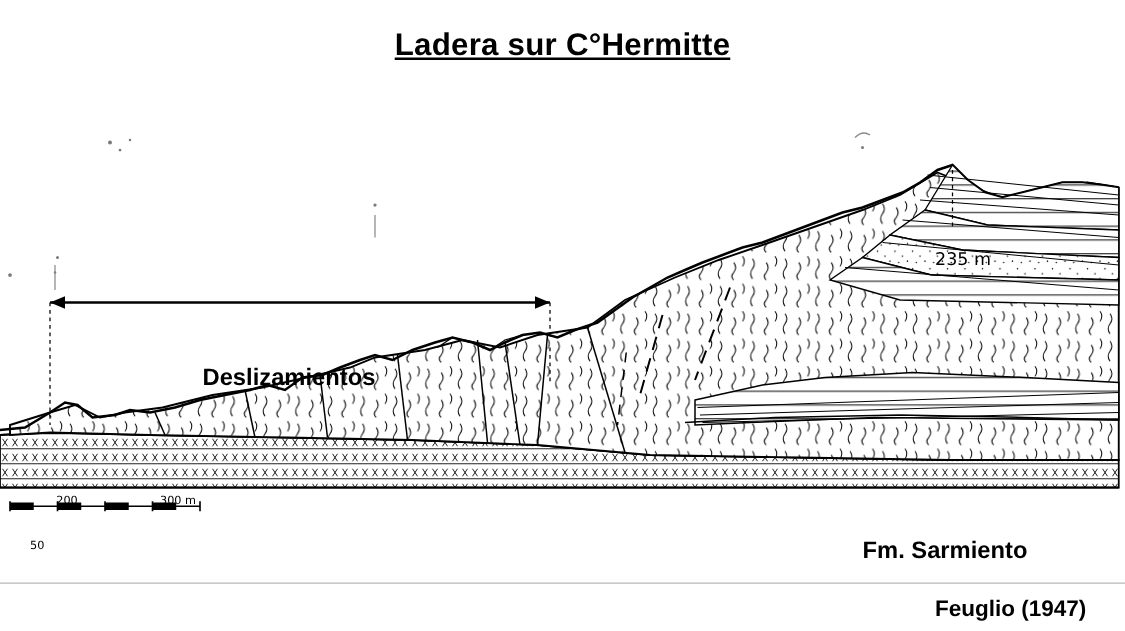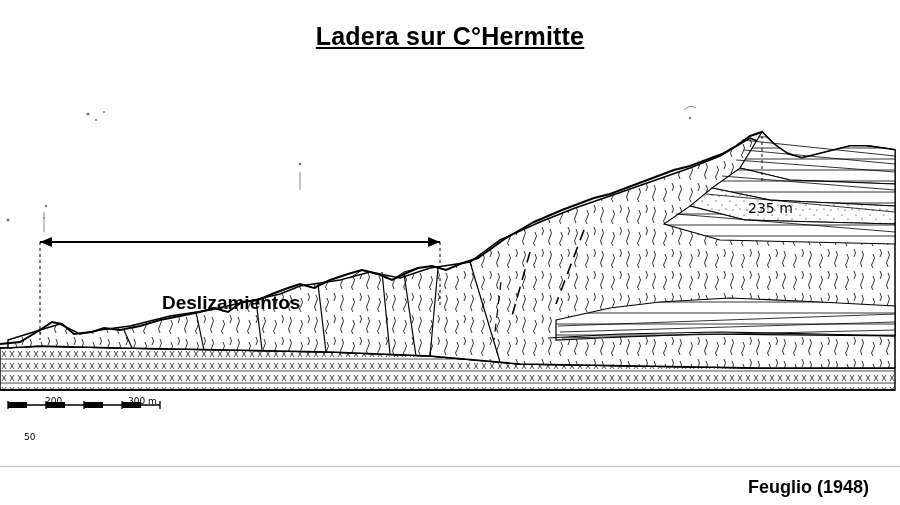--- a/index.html
+++ b/index.html
@@ -237,17 +237,18 @@
         <rect x="122" y="330" width="19" height="6" fill="#000"></rect>
       </g>
     </svg>
 
     <div class="scale-text" style="left:24px; top:324px;margin-top:36px;">50</div>
     <div class="scale-text" style="left:45px; top:324px;">200</div>
     <div class="scale-text" style="left:128px; top:324px;">300 m</div>
 
     <div class="lbl-elev label">235 m</div>
     <div class="label lbl-deslizamientos">Deslizamientos</div>
-    <div class="label lbl-credit">Feuglio (1948)</div>
+    <div class="label lbl-sarmiento">Fm. Sarmiento</div>
+    <div class="label lbl-credit">Feuglio (1947)</div>
   </div>
 
   <div class="footer-rule"></div>
 </div>
 
 </body></html>

